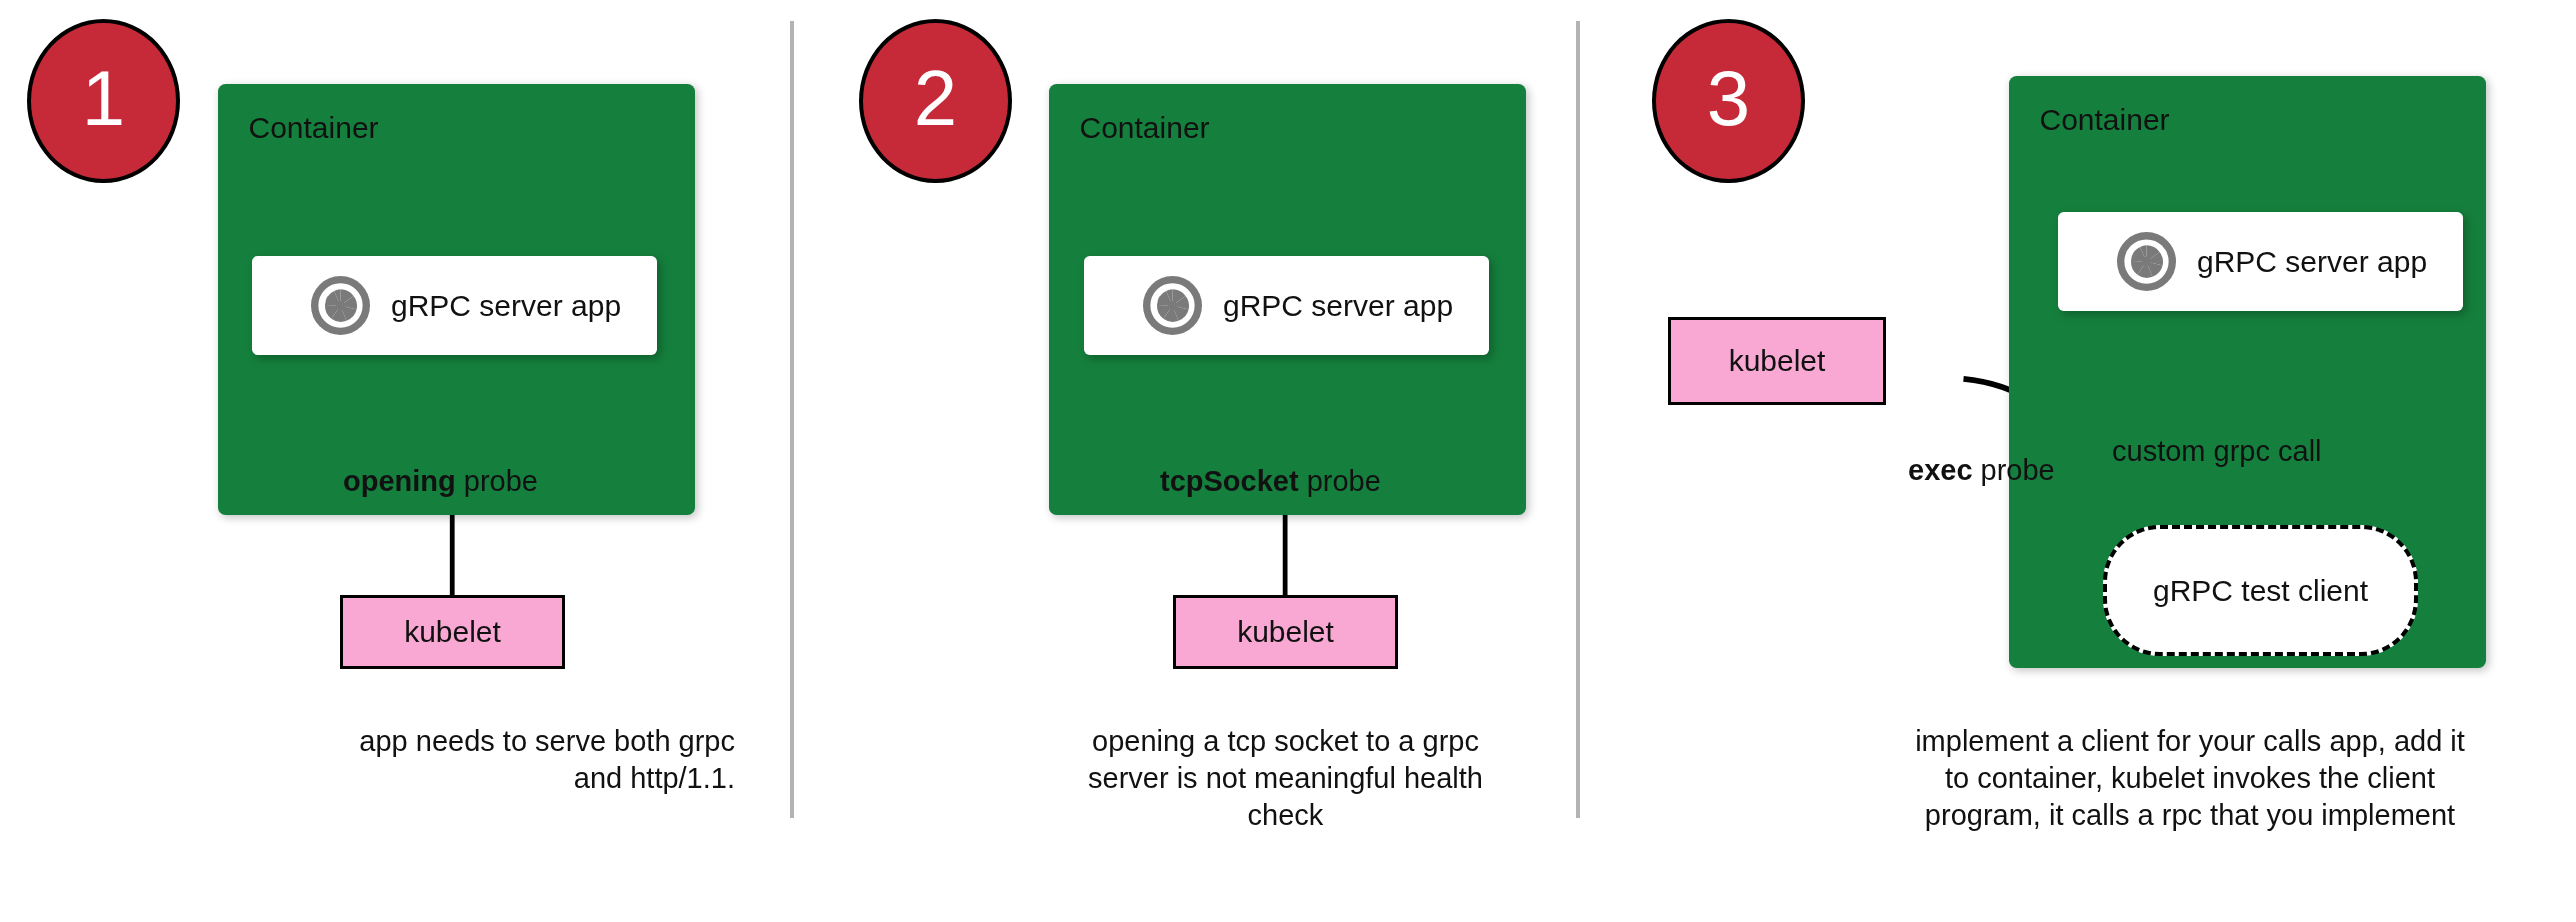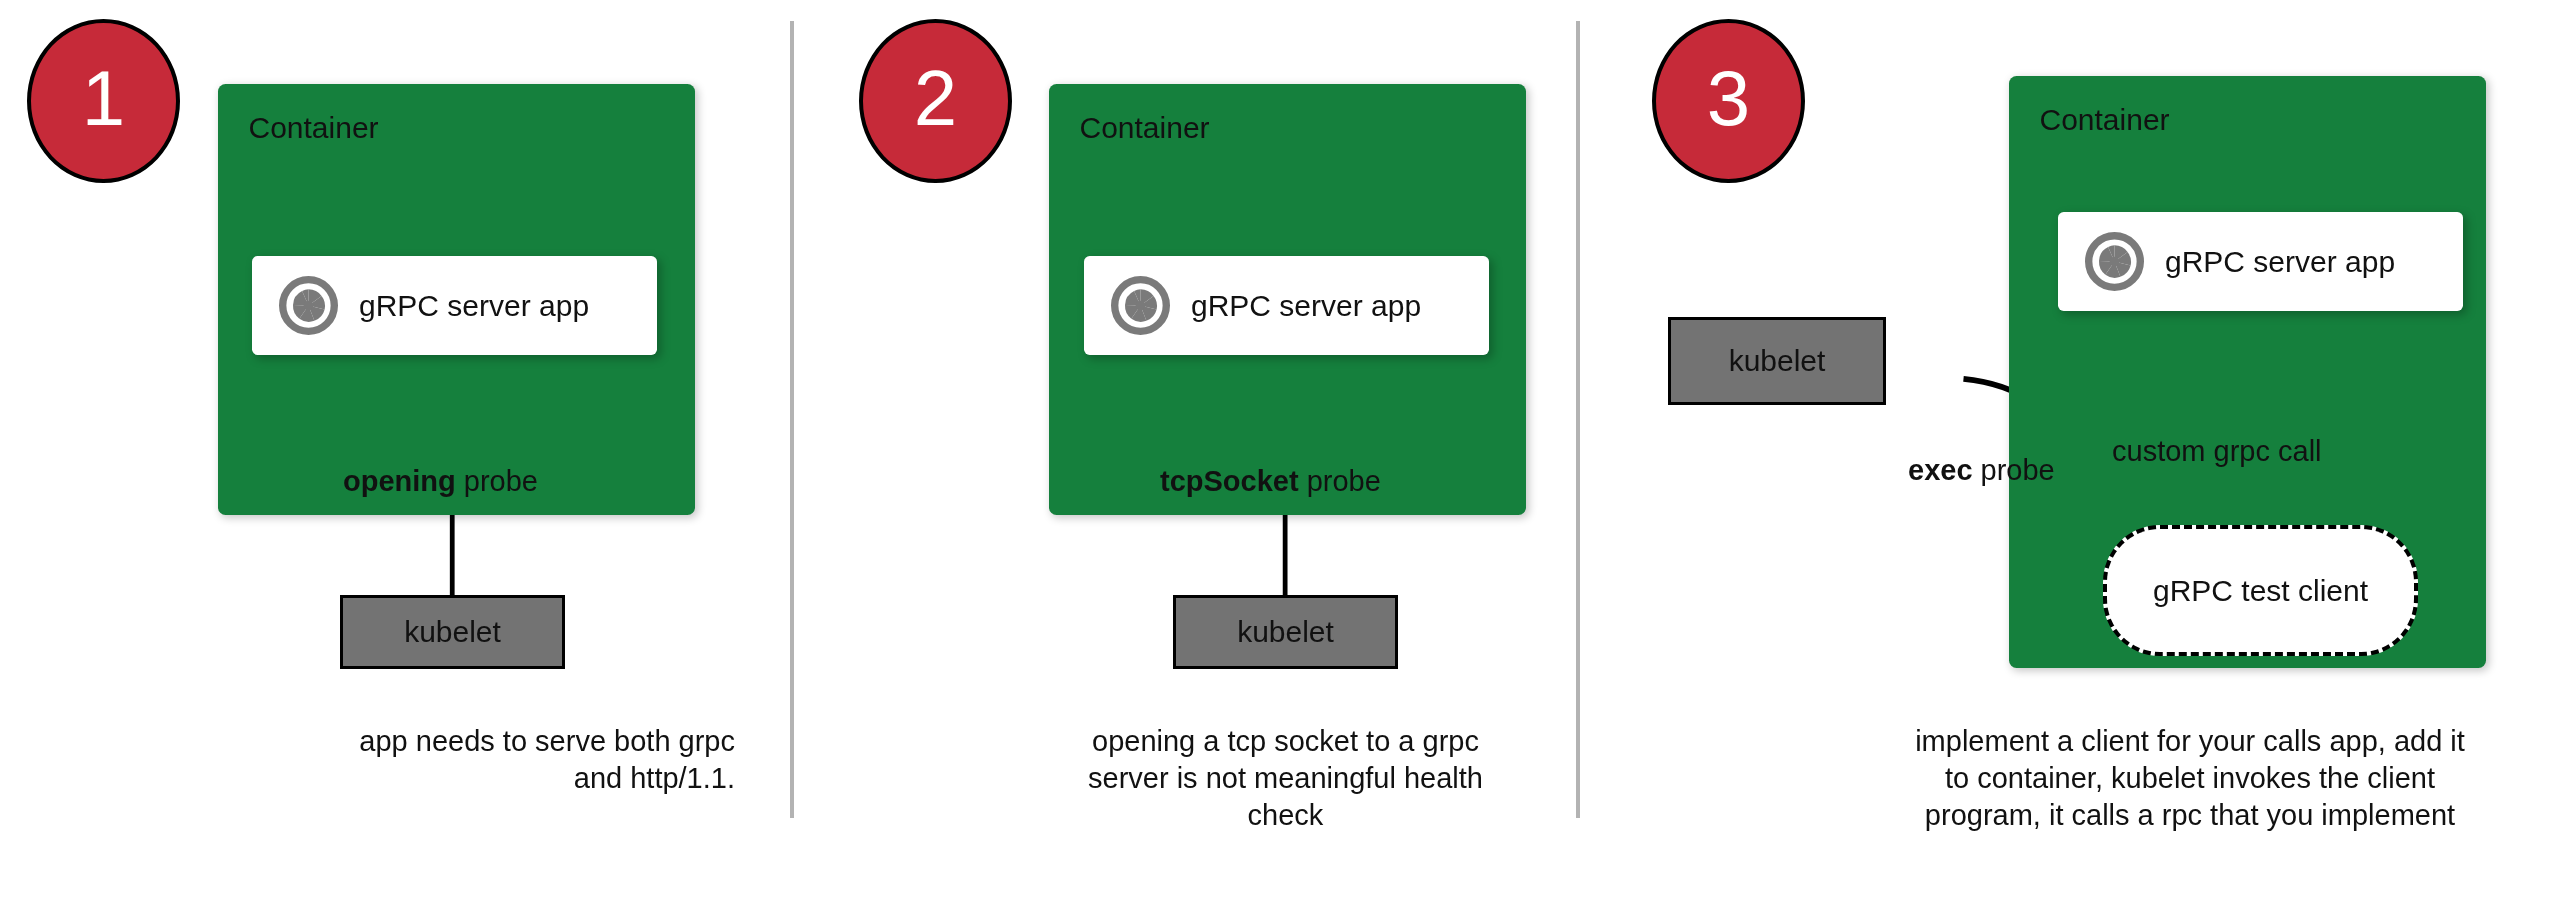--- a/index.html
+++ b/index.html
@@ -71,38 +71,39 @@
 
   
   .app-card {
     position: absolute;
     background: #ffffff;
     border-radius: 5.7px;
     box-shadow: 3.8px 3.8px 9.5px rgba(0,0,0,0.25);
     display: flex;
     align-items: center;
     box-sizing: border-box;
+    padding-left: 32px;
   }
   .app-card .grpc-icon {
     width: 59px;
     height: 59px;
     flex: 0 0 59px;
     margin-left: 27px;
   }
   .app-card .app-label {
     font-size: 30px;
     color: #111111;
     margin-left: 21px;
     white-space: nowrap;
   }
 
   
   .kubelet-box {
     position: absolute;
-    background: #737373;
+    background: #f9a8d4;
     border: 3.8px solid #000000;
     box-sizing: border-box;
     display: flex;
     align-items: center;
     justify-content: center;
     font-size: 30px;
     color: #111111;
   }
 
   

